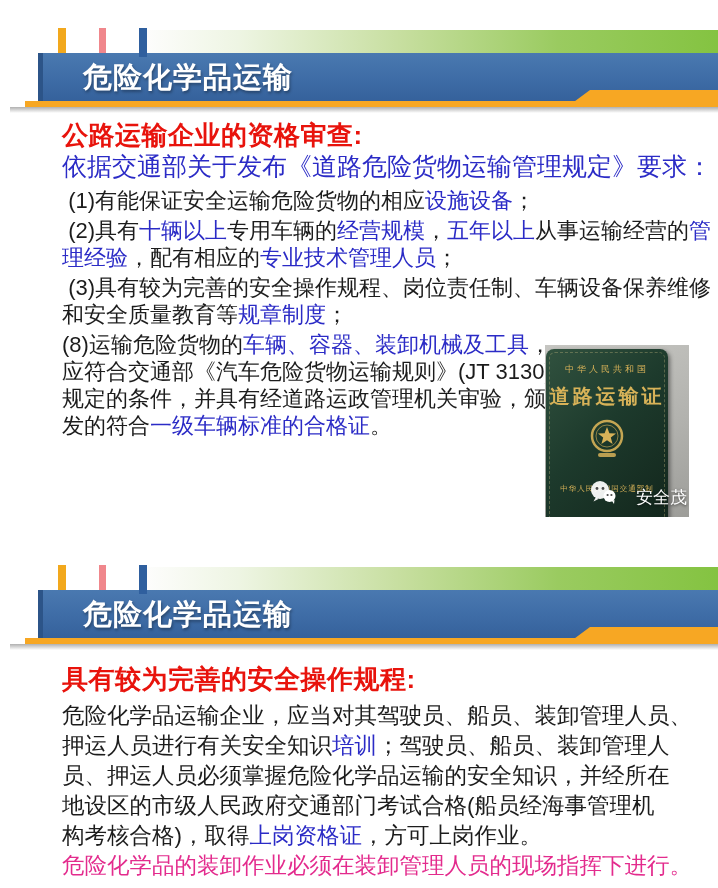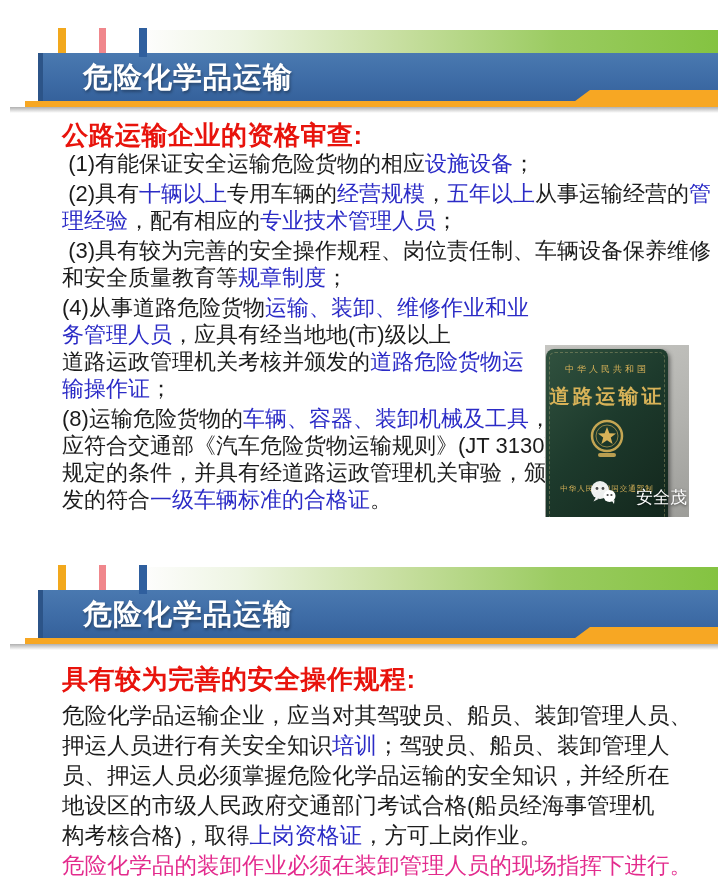--- a/index.html
+++ b/index.html
@@ -97,29 +97,26 @@
         <span class="banner-title">危险化学品运输</span>
       </div>
       <div class="oline"></div>
       <div class="otab"></div>
       <div class="hshadow"></div>
     </div>
 
     <h2 class="red-h" style="top:118px">公路运输企业的资格审查:</h2>
 
     <div class="body1">
+      <p class="para intro"><span class="c-blue">依据交通部关于发布《道路危险货物运输管理规定》要求：</span></p>
       <p class="para"><span> (1)有能保证安全运输危险货物的相应</span><span class="c-blue">设施设备</span><span>；</span></p>
       <p class="para"><span> (2)具有</span><span class="c-blue">十辆以上</span><span>专用车辆的</span><span class="c-blue">经营规模</span><span>，</span><span class="c-blue">五年以上</span><span>从事运输经营的</span><span class="c-blue">管
 理经验</span><span>，配有相应的</span><span class="c-blue">专业技术管理人员</span><span>；</span></p>
       <p class="para"><span> (3)具有较为完善的安全操作规程、岗位责任制、车辆设备保养维修
 和安全质量教育等</span><span class="c-blue">规章制度</span><span>；</span></p>
-      <p class="para"><span>(4)从事道路危险货物</span><span class="c-blue">运输、装卸、维修作业和业
-务管理人员</span><span>，应具有经当地地(市)级以上
-道路运政管理机关考核并颁发的</span><span class="c-blue">道路危险货物运
-输操作证</span><span>；</span></p>
       <p class="para"><span>(8)运输危险货物的</span><span class="c-blue">车辆、容器、装卸机械及工具</span><span>，
 应符合交通部《汽车危险货物运输规则》(JT 3130)
 规定的条件，并具有经道路运政管理机关审验，颁
 发的符合</span><span class="c-blue">一级车辆标准的合格证</span><span>。</span></p>
     </div>
 
     <div class="photo">
       <div class="book">
         <div class="book-country">中华人民共和国</div>
         <div class="book-title">道路运输证</div>

